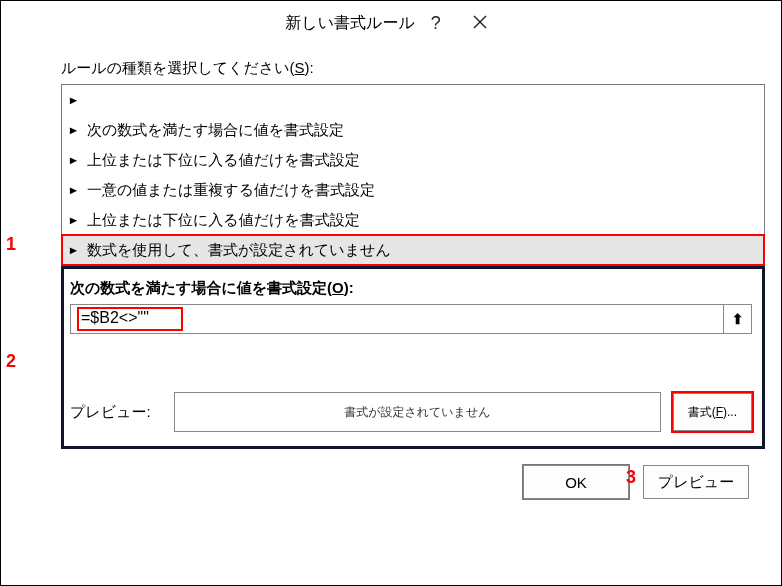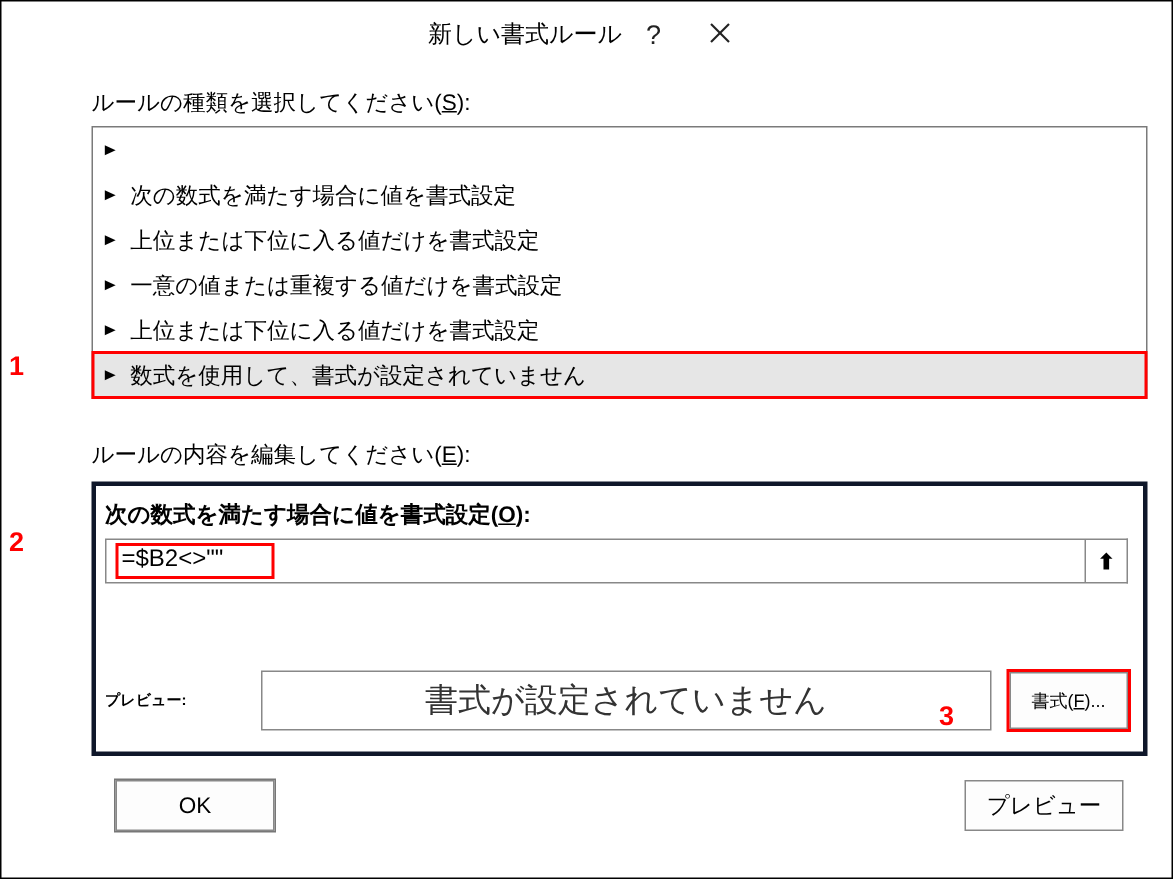--- a/index.html
+++ b/index.html
@@ -20,26 +20,26 @@
 .edit-label .u { text-decoration: underline; }
 .formula-section { border: 3px solid #0f172a; padding: 10px 10px 14px 6px; }
 .formula-label { font-size: 15px; font-weight: bold; margin-bottom: 6px; }
 .formula-label .u { text-decoration: underline; }
 .formula-row { display: flex; align-items: stretch; }
 .formula-input-wrap { flex: 1; height: 30px; border: 1px solid #888; display: flex; align-items: center; padding: 0 6px; font-size: 16px; background: #fff; }
 .formula-input { border: none; outline: none; width: 100%; font-size: 16px; font-family: inherit; }
 .formula-value-box { display: inline-block; border: 2px solid #f00; padding: 0 4px 2px 2px; margin-right: 2px; }
 .refpicker { width: 28px; height: 30px; border: 1px solid #888; border-left: none; display: flex; align-items: center; justify-content: center; font-size: 14px; font-weight: bold; background: #fff; }
 .preview-row { display: flex; align-items: center; margin-top: 58px; }
-.preview-label { font-size: 10px; font-weight: bold; width: 104px; }
-.preview-box { flex: 1; height: 40px; border: 1px solid #888; display: flex; align-items: center; justify-content: center; font-size: 22px; color: #333; }
+.preview-label { font-size: 15px; font-weight: normal; width: 104px; }
+.preview-box { flex: 1; height: 40px; border: 1px solid #888; display: flex; align-items: center; justify-content: center; font-size: 12px; color: #333; }
 .format-btn-wrap { margin-left: 12px; }
 .format-btn { height: 38px; padding: 0 14px; font-size: 12px; border: 1px solid #888; background: #fdfdfd; outline: 2px solid #f00; outline-offset: 0; }
 .format-btn .u { text-decoration: underline; }
-.dialog-buttons { display: flex; justify-content: space-between; gap: 14px; padding: 16px 16px 0 16px; }
+.dialog-buttons { display: flex; justify-content: flex-end; gap: 14px; padding: 16px 16px 0 16px; }
 .dlg-btn { height: 34px; width: 106px; border: 1px solid #888; background: #fdfdfd; font-size: 15px; }
 .ok-btn { outline: 1px solid #777; }
 .marker { position: absolute; color: #f00; font-weight: bold; font-size: 18px; font-family: Arial, sans-serif; z-index: 10; }
 .m1 { left: 5px; top: 233px; }
 .m2 { left: 5px; top: 350px; }
 .m3 { left: 625px; top: 466px; }
 </style>
 </head>
 <body>
 
@@ -85,23 +85,20 @@
     <div class="rule-item">
         <span class="arrow">►</span>
         <span>上位または下位に入る値だけを書式設定</span>
       </div>
     <div class="rule-item selected">
         <span class="arrow">►</span>
         <span>数式を使用して、書式が設定されていません</span>
       </div>
   </div>
 
-  <div class="edit-label">
-    <span>ルールの内容を編集してください(</span><span class="u">E</span><span>):</span>
-  </div>
 
   <div class="formula-section">
     <div class="formula-label">
       <span>次の数式を満たす場合に値を書式設定(</span><span class="u">O</span><span>):</span>
     </div>
     <div class="formula-row">
       <div class="formula-input-wrap">
         <span class="formula-value-box">
           <input class="formula-input" style="width: 96px;" value="=$B2&lt;&gt;&quot;&quot;">
         </span>

